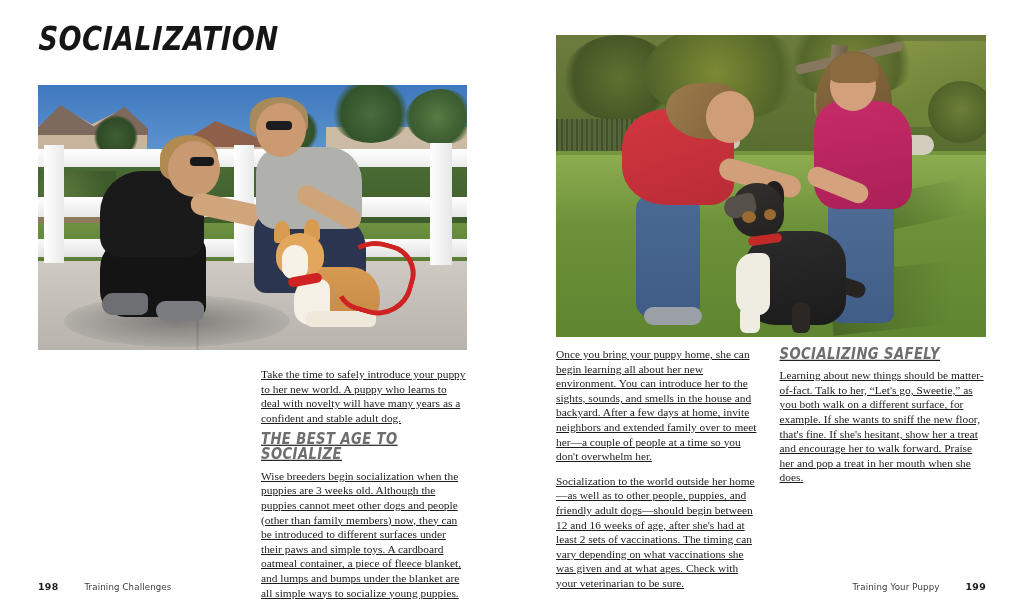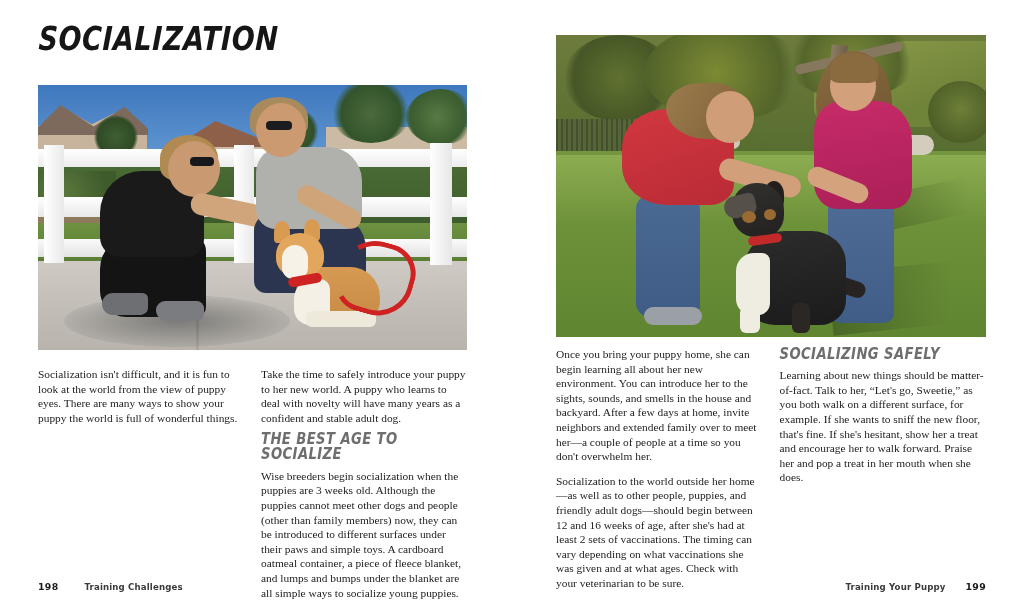--- a/index.html
+++ b/index.html
@@ -414,21 +414,21 @@
   .rd-leg2 { left:236px; top:268px; width:18px; height:30px; background:#2a2724; border-radius:6px; }
   .rd-tail { left:276px; top:244px; width:34px; height:16px; background:#262322; border-radius:8px; transform: rotate(18deg); }
   .rd-collar { left:192px; top:200px; width:34px; height:9px; background:#c22a2a; border-radius:5px; transform: rotate(-8deg); }
 
   
   .cols {
     display: flex;
     gap: 18px;
     margin-top: 17px;
   }
-  .col { width: 206px; }
+  .col { width: 206px; text-decoration: underline; }
   .col-r { width: 207px; }
   p.body {
     font-family: "Liberation Serif", serif;
     font-size: 11.4px;
     line-height: 14.6px;
     margin: 0 0 10px 0;
     color: #1c1c1c;
     text-align: left;
   }
   h2.subhead {
@@ -459,23 +459,23 @@
     align-items: baseline;
   }
   .footer-left  { left: 38px; justify-content: center; }
   .footer-right { right: 38px; }
   .folio {
     font-weight: bold;
     font-size: 9.4px;
     color: #1b1b1b;
     letter-spacing: 0.3px;
   }
-  .runhead { letter-spacing: 0.15px; font-weight: bold; }
+  .runhead { letter-spacing: 0.15px; }
   .footer-left .runhead  { margin-left: 26px; }
-  .footer-right .folio   { margin-left: 20px; }
+  .footer-right .folio   { margin-left: 26px; }
 </style>
 </head>
 <body>
 
 <div class="spread">
 
   <div class="page page-left">
 
     <h1 class="chapter-title">SOCIALIZATION</h1>
 
@@ -524,21 +524,20 @@
       <div class="layer lp-dog-head"></div>
       <div class="layer lp-dog-face"></div>
       <div class="layer lp-dog-legs"></div>
       <div class="layer lp-collar"></div>
       <div class="layer lp-leash"></div>
     </div>
 
     <div class="cols">
 
       <div class="col">
-        <p class="body">Socialization isn't difficult, and it is fun to look at the world from the view of puppy eyes. There are many ways to show your puppy the world is full of wonderful things.</p>
       </div>
 
       <div class="col col-r">
         <p class="body">Take the time to safely introduce your puppy to her new world. A puppy who learns to deal with novelty will have many years as a confident and stable adult dog.</p>
         <h2 class="subhead">THE BEST AGE TO SOCIALIZE</h2>
         <p class="body">Wise breeders begin socialization when the puppies are 3 weeks old. Although the puppies cannot meet other dogs and people (other than family members) now, they can be introduced to different surfaces under their paws and simple toys. A cardboard oatmeal container, a piece of fleece blanket, and lumps and bumps under the blanket are all simple ways to socialize young puppies.</p>
       </div>
 
     </div>
 

